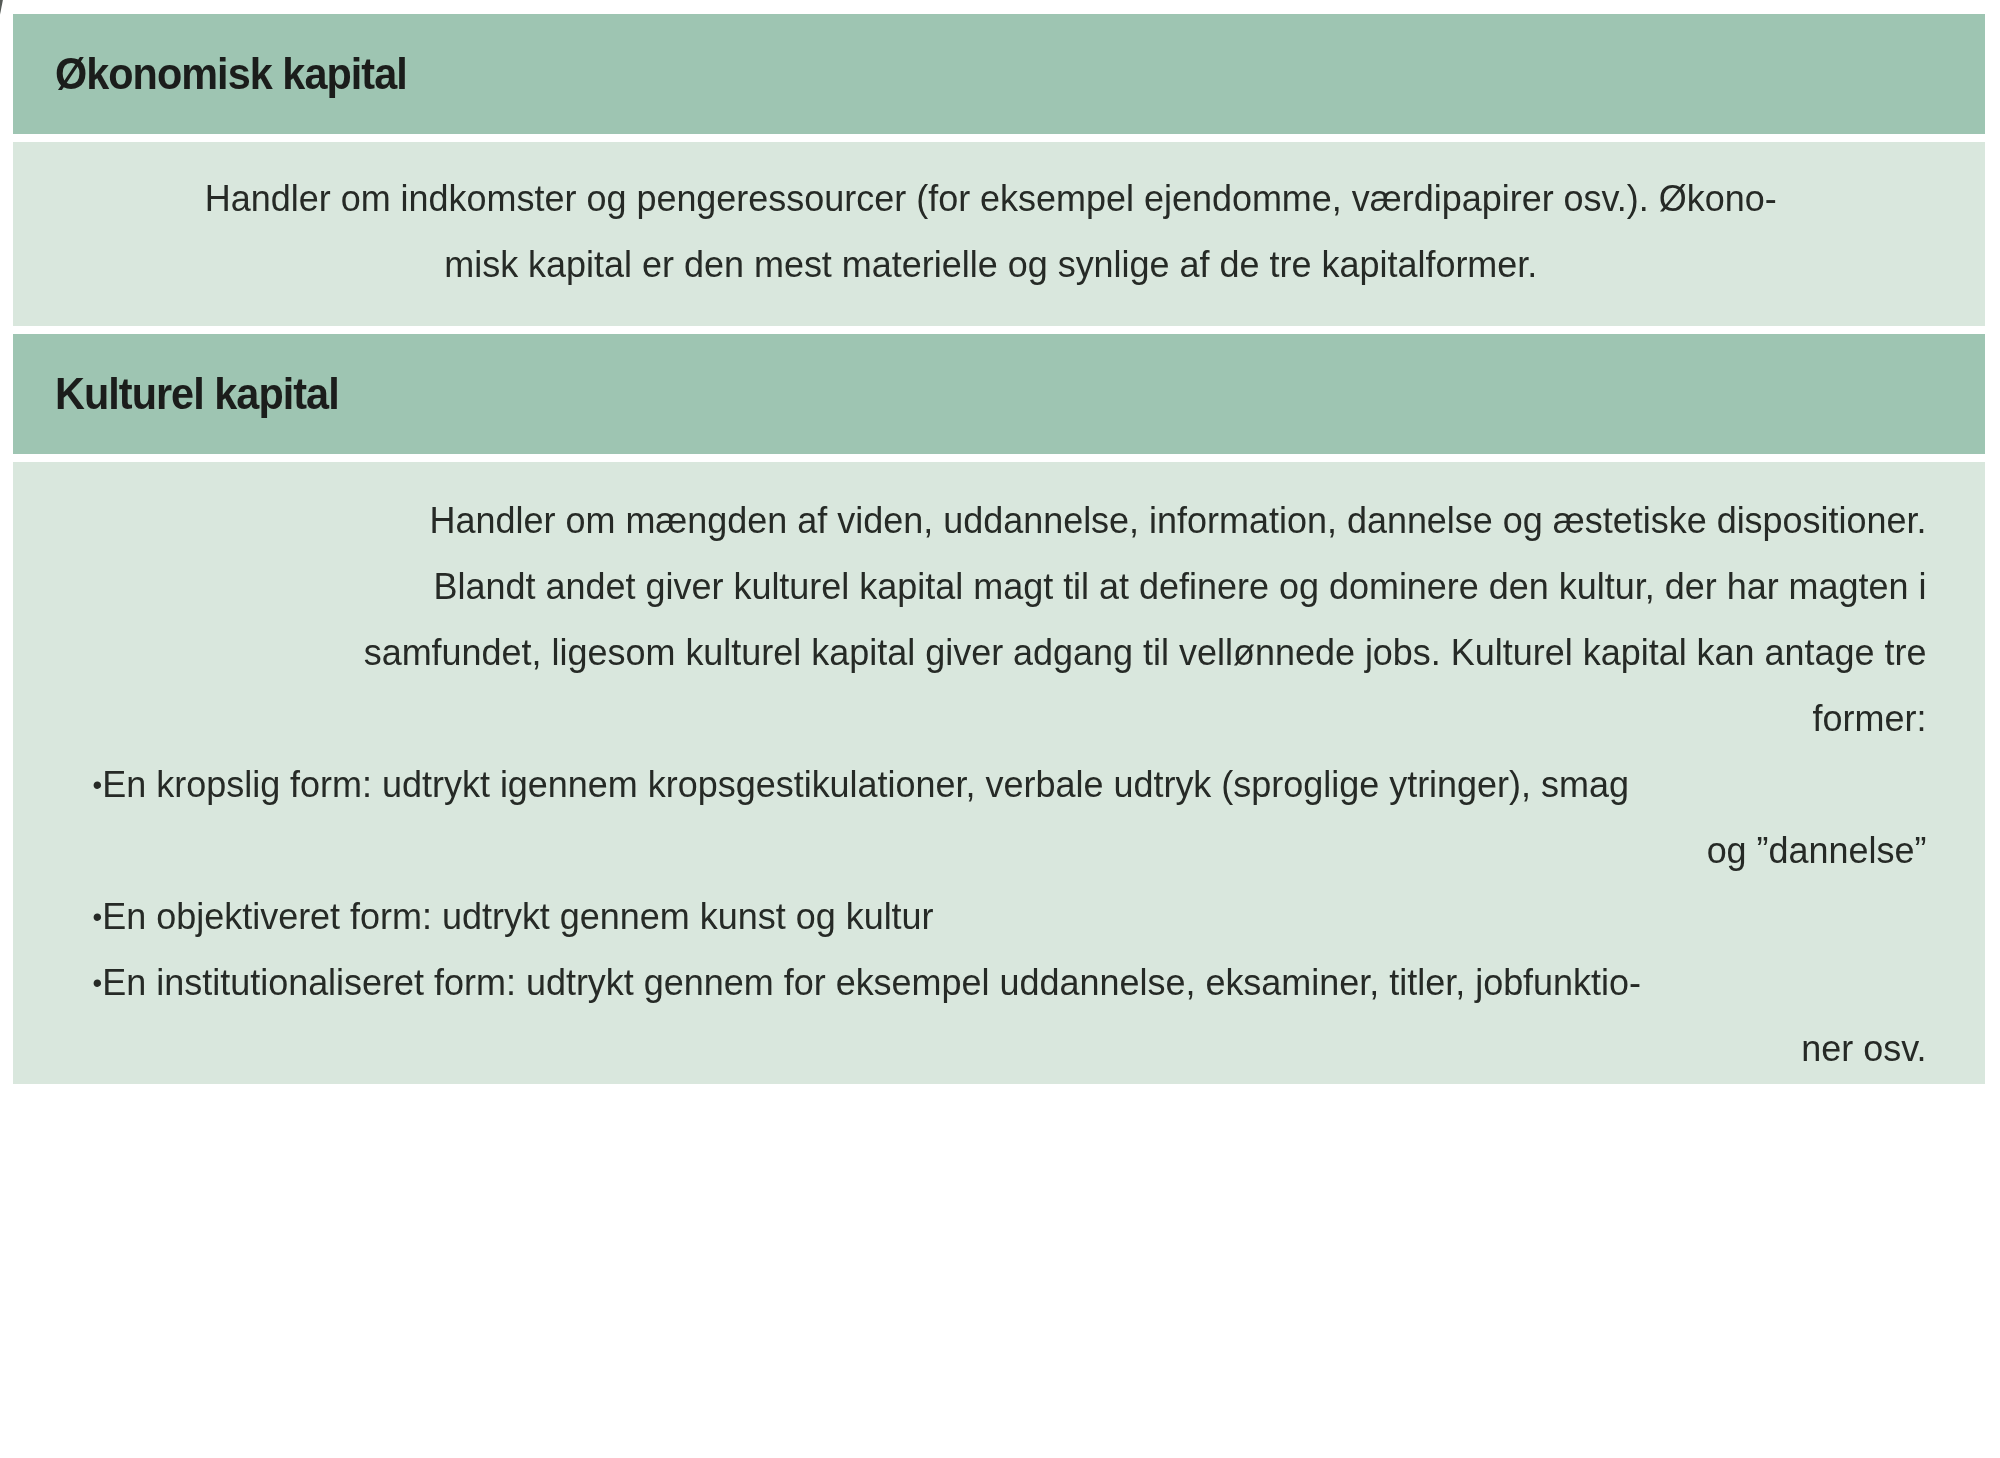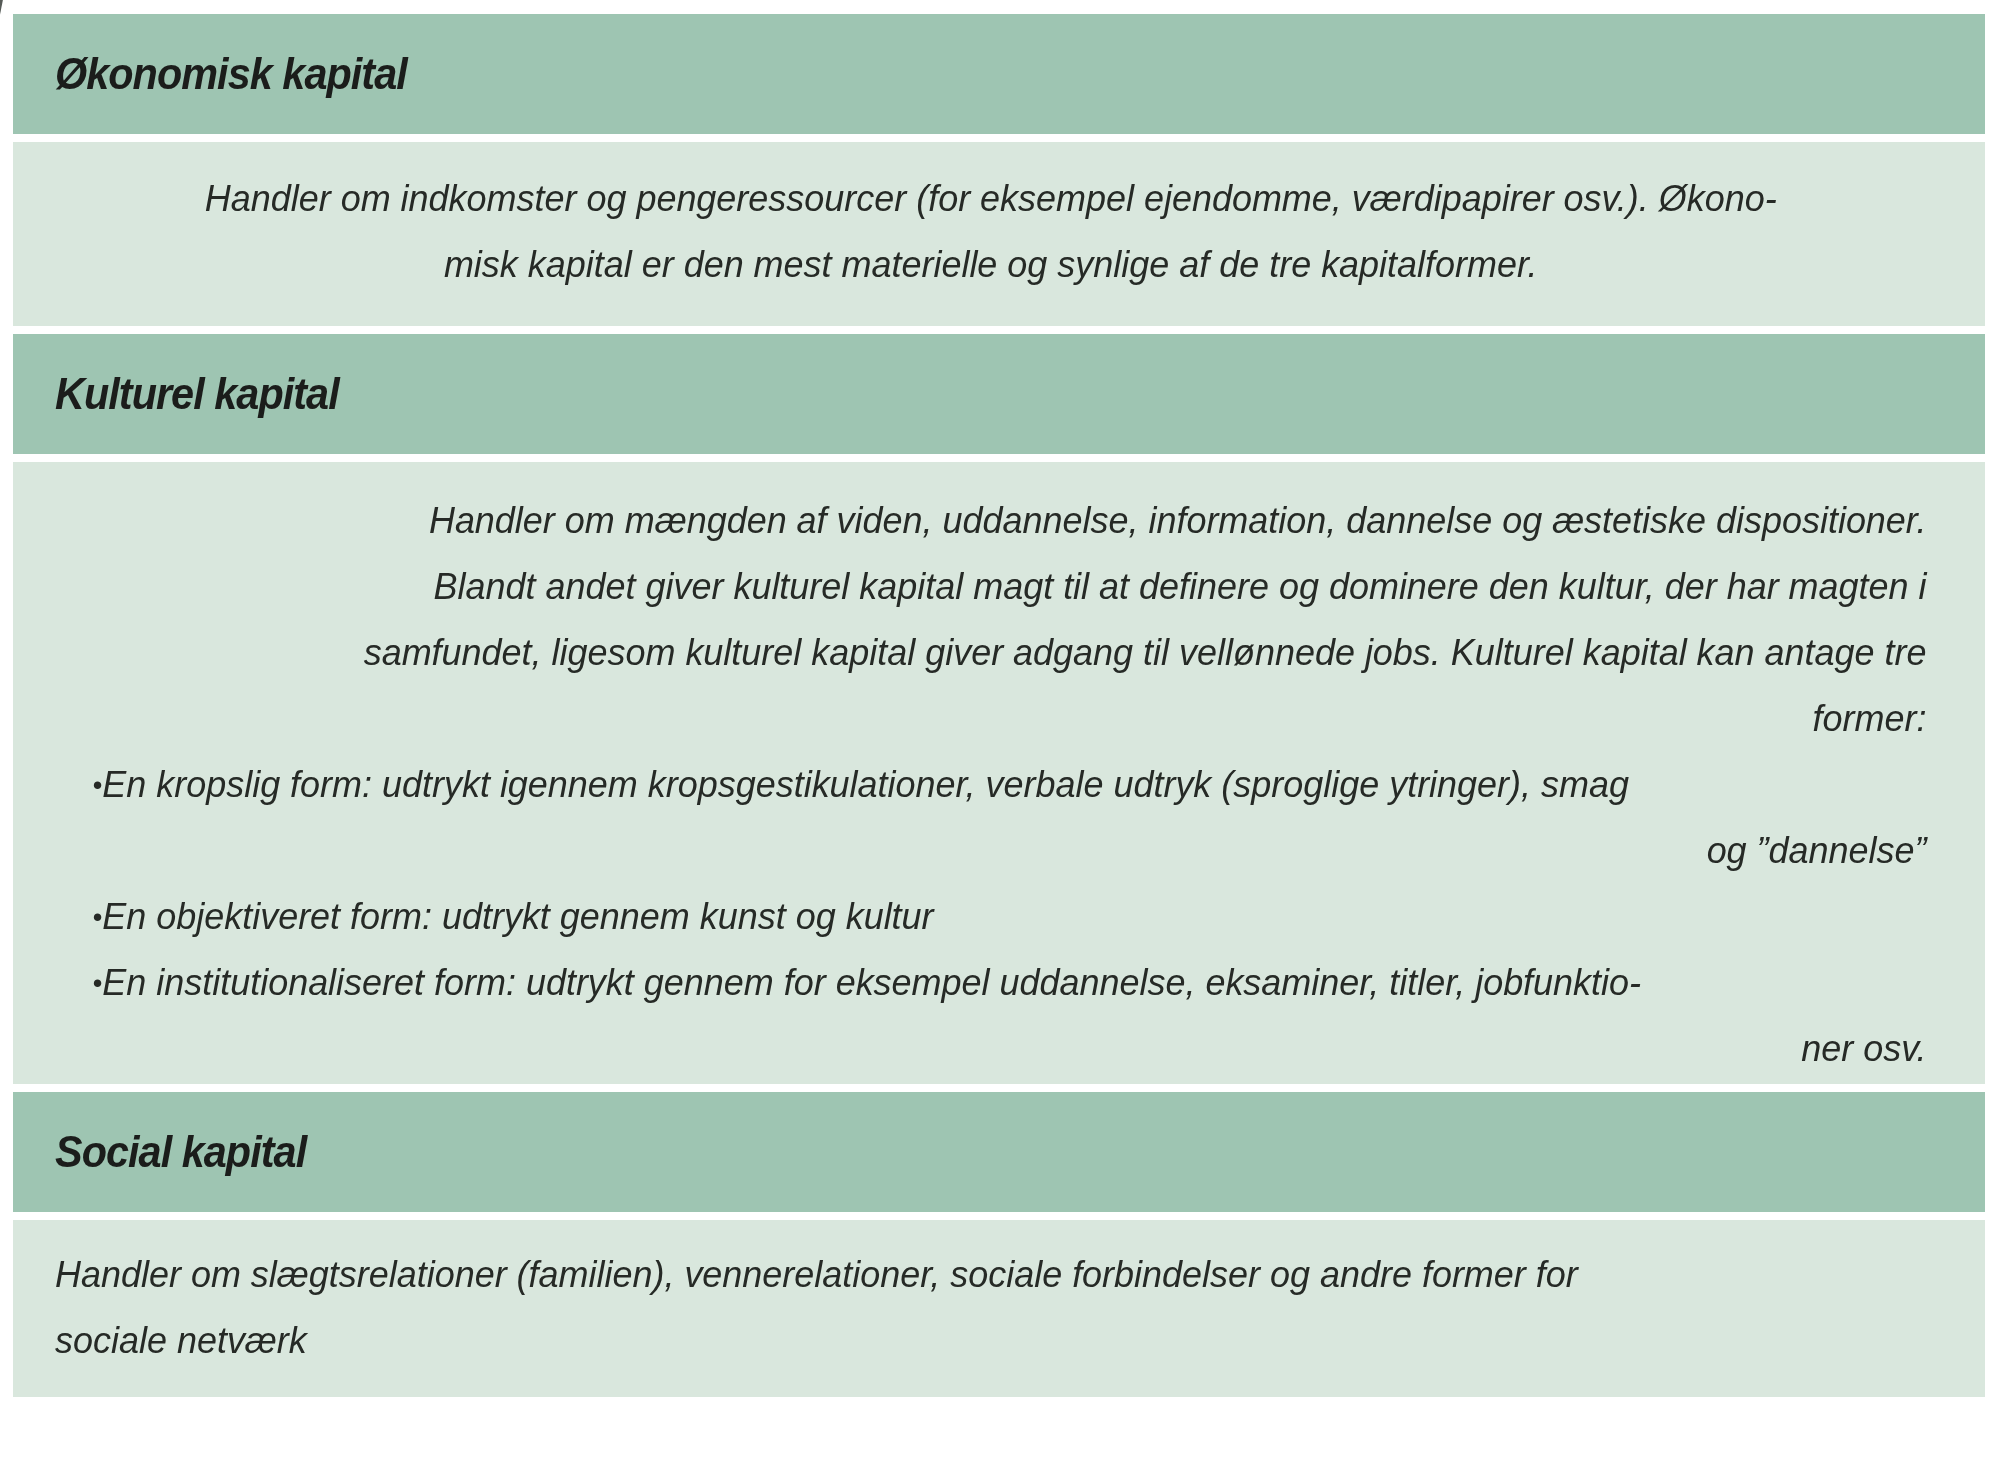--- a/index.html
+++ b/index.html
@@ -18,21 +18,20 @@
     position: absolute;
     left: 13px;
     top: 14px;
     width: 1972px;
   }
   .band {
     box-sizing: border-box;
     width: 100%;
     margin-bottom: 8px;
     overflow: hidden;
-    font-style: italic;
   }
   .band-header {
     height: 120px;
     background: var(--header-band-bg, #9ec5b2);
     display: flex;
     align-items: center;
     padding: 0 40px 0 42px;
   }
   .band-header .title {
     font-size: 44px;
@@ -126,23 +125,14 @@
 
         <div class="bullet-row">
           <span class="bullet-marker">•</span>
           <span class="bullet-text">En institutionaliseret form: udtrykt gennem for eksempel uddannelse, eksaminer, titler, jobfunktio-</span>
         </div>
         <div class="line bullet-cont">ner osv.</div>
       </div>
     </div>
   </div>
 
-  <div>
-    <div class="band band-header">
-      <span class="title">Social kapital</span>
-    </div>
-    <div class="band band-body b3">
-      <div class="line">Handler om slægtsrelationer (familien), vennerelationer, sociale forbindelser og andre former for</div>
-      <div class="line">sociale netværk</div>
-    </div>
-  </div>
 
 </div>
 
 </body></html>

